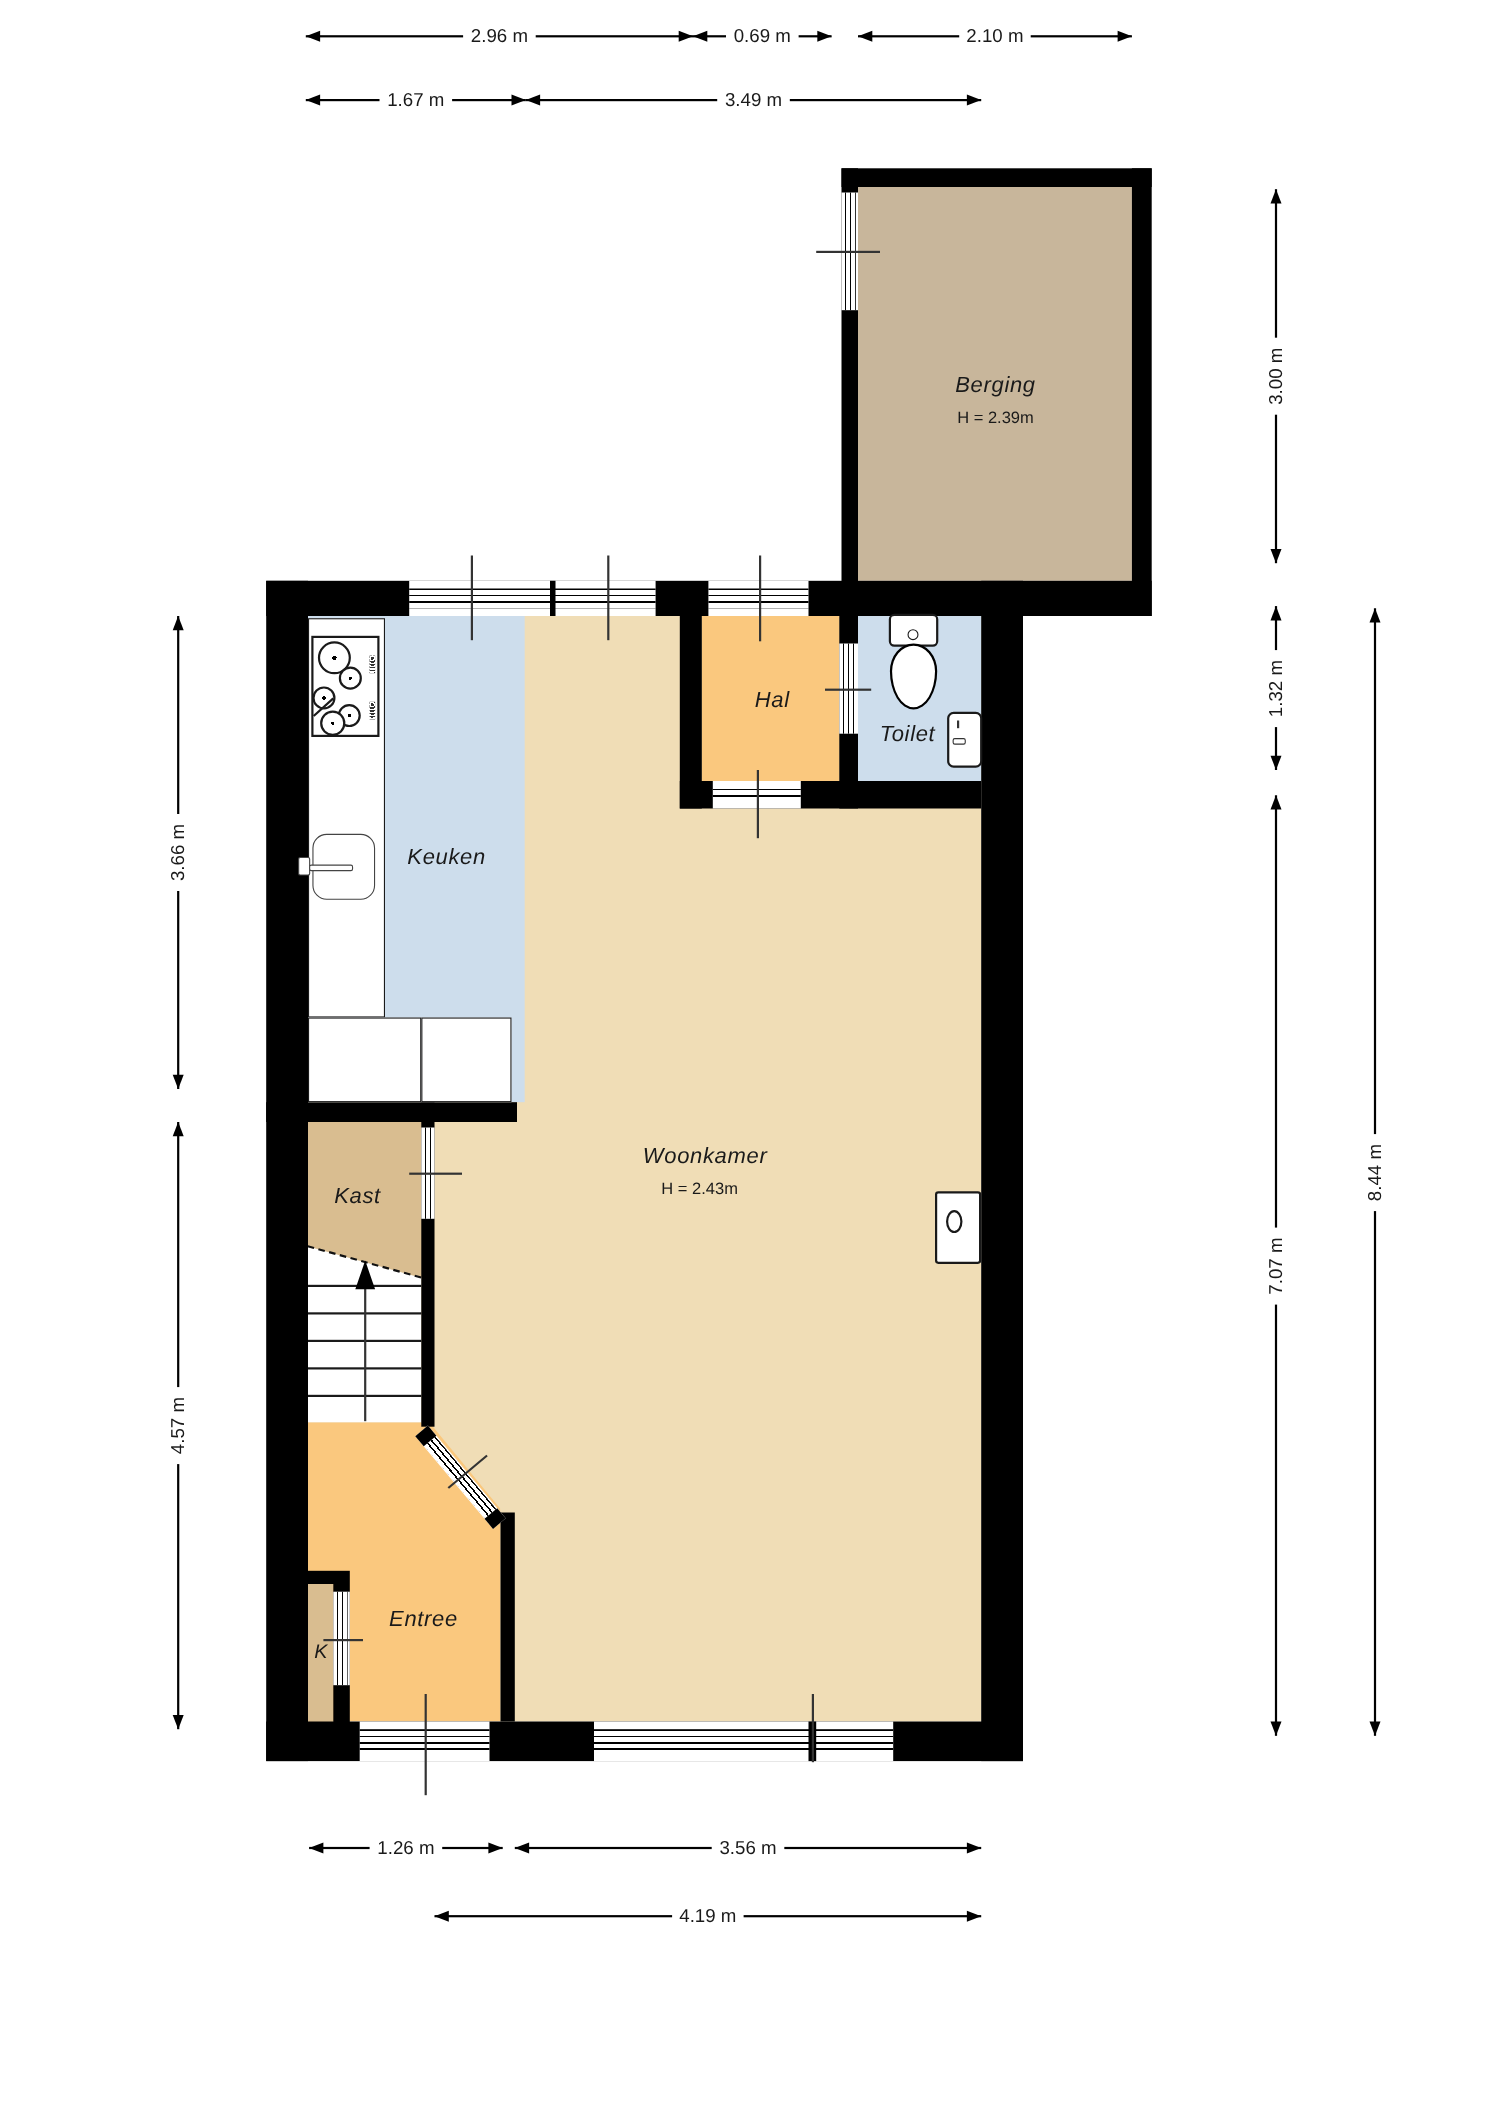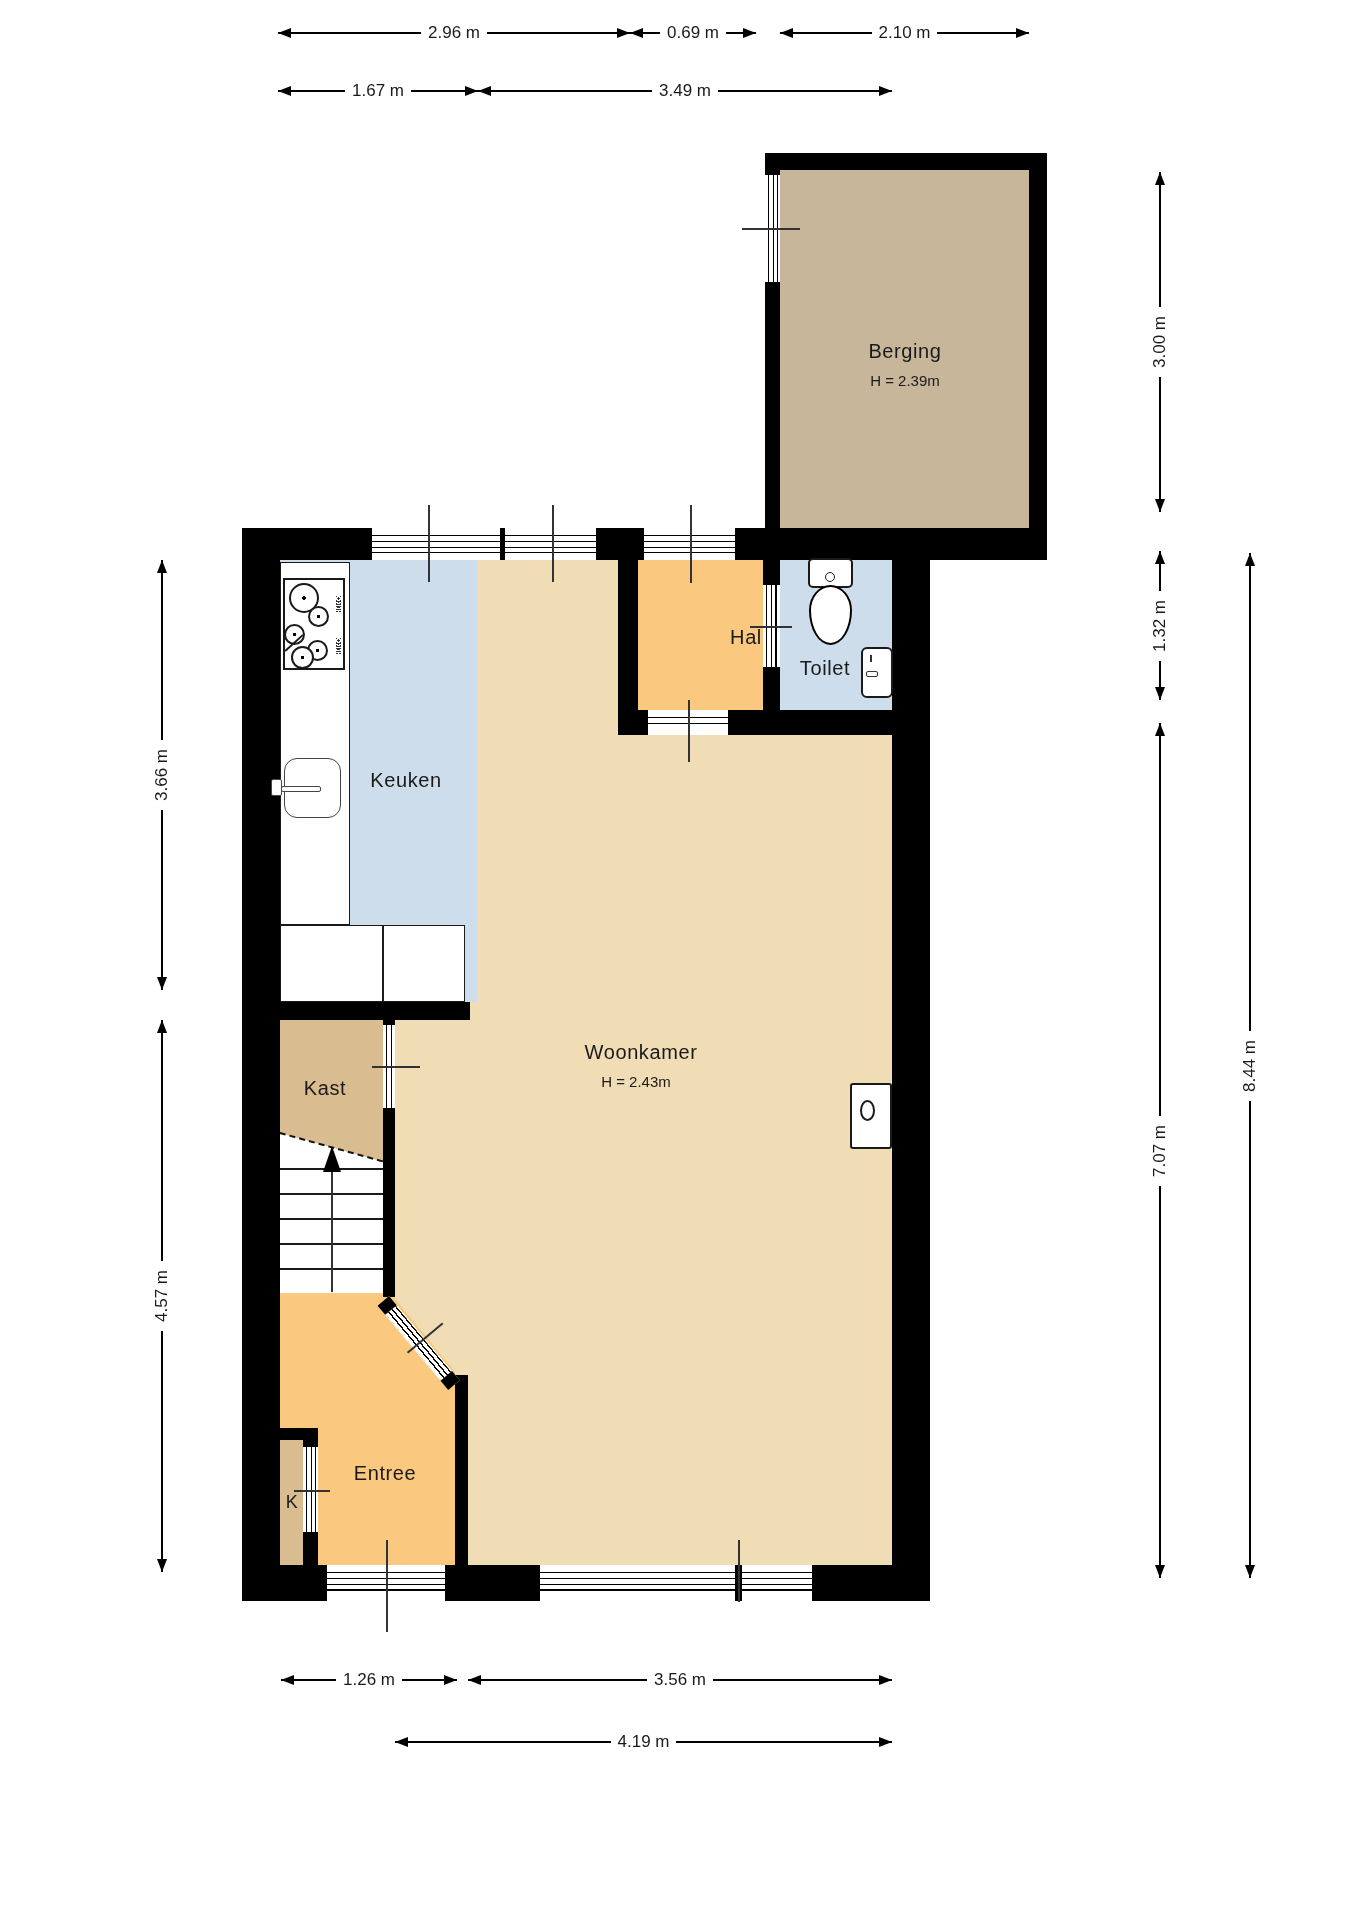--- a/index.html
+++ b/index.html
@@ -11,21 +11,21 @@
   .glass{position:absolute;background:#fff;}
   .glass-h::after{content:"";position:absolute;left:0;right:0;top:7px;bottom:7px;
      background:repeating-linear-gradient(to bottom,#000 0 1.4px,transparent 1.4px 5.8px);}
   .glass-v::after{content:"";position:absolute;top:0;bottom:0;left:2.5px;right:2.5px;
      background:repeating-linear-gradient(to right,#000 0 1.4px,transparent 1.4px 4.6px);}
   .tick{position:absolute;background:#333;}
   
   .white-box{position:absolute;background:#fff;border:1.6px solid #1a1a1a;box-sizing:border-box;}
   .circ{position:absolute;border:2px solid #1a1a1a;border-radius:50%;box-sizing:border-box;background:#fff;}
   
-  .rlabel{position:absolute;transform:translate(-50%,-50%);font-size:20px;letter-spacing:0.6px;white-space:nowrap;}
+  .rlabel{position:absolute;transform:translate(-50%,-50%);font-size:20px;letter-spacing:0.6px;white-space:nowrap;font-style:italic;}
   .rnote{position:absolute;transform:translate(-50%,-50%);font-size:15px;white-space:nowrap;}
   
   .hdim{position:absolute;height:20px;}
   .hdim .line{position:absolute;left:0;right:0;top:9.3px;height:1.4px;background:#000;}
   .vdim{position:absolute;width:20px;}
   .vdim .line{position:absolute;top:0;bottom:0;left:9.3px;width:1.4px;background:#000;}
   .dimlabel{position:absolute;left:50%;top:50%;transform:translate(-50%,-50%);
      background:#fff;padding:0 7px;font-size:17px;white-space:nowrap;}
   .vdim .dimlabel{transform:translate(-50%,-50%) rotate(-90deg);padding:0 9px;}
   .ar{position:absolute;width:0;height:0;border-style:solid;}
@@ -152,21 +152,21 @@
               border-radius:50% 50% 50% 50% / 42% 42% 58% 58%;box-sizing:border-box;"></div>
   <div class="white-box" style="left:861px;top:647px;width:32px;height:51px;border-width:2px;border-radius:6px;"></div>
   <div style="position:absolute;left:870px;top:655px;width:2px;height:7px;background:#333;"></div>
   <div style="position:absolute;left:866px;top:671px;width:12px;height:6px;border:1.4px solid #333;border-radius:2px;box-sizing:border-box;"></div>
 
   <div class="white-box" style="left:850px;top:1083px;width:42px;height:66px;border-width:2.2px;border-radius:3px;"></div>
   <div class="circ" style="left:860px;top:1100px;width:15px;height:21px;border-width:2px;"></div>
 
   <div class="rlabel" style="left:905px;top:351px;">Berging</div>
   <div class="rnote" style="left:905px;top:380px;">H = 2.39m</div>
-  <div class="rlabel" style="left:702px;top:637px;margin-left:44px;">Hal</div>
+  <div class="rlabel" style="left:702px;top:637px;">Hal</div>
   <div class="rlabel" style="left:825px;top:668px;">Toilet</div>
   <div class="rlabel" style="left:406px;top:780px;">Keuken</div>
   <div class="rlabel" style="left:641px;top:1052px;">Woonkamer</div>
   <div class="rnote" style="left:636px;top:1081px;">H = 2.43m</div>
   <div class="rlabel" style="left:325px;top:1088px;">Kast</div>
   <div class="rlabel" style="left:385px;top:1473px;">Entree</div>
   <div class="rlabel" style="left:292px;top:1502px;font-size:18px;">K</div>
 
   <div class="hdim" style="left:278px;top:23px;width:352px;">
     <span class="line"></span>

